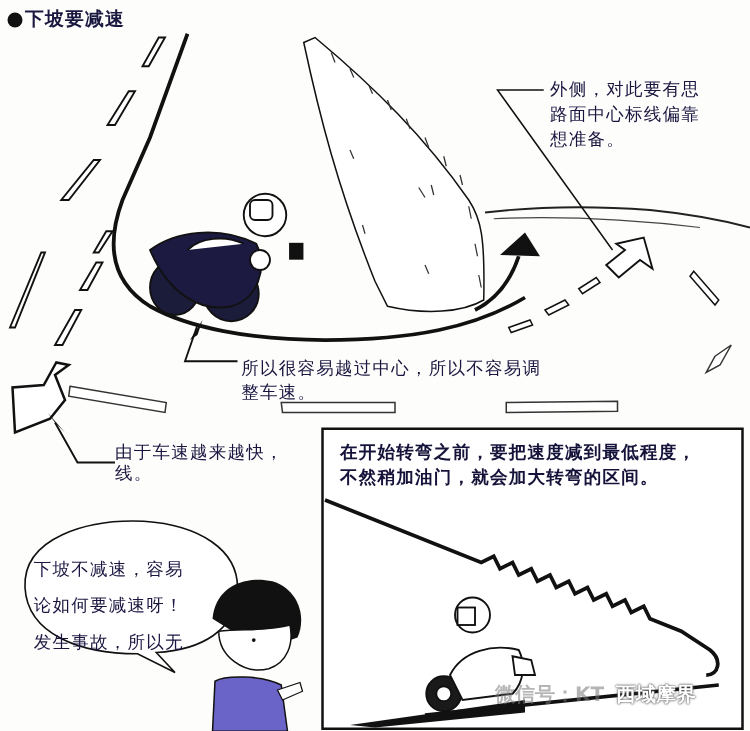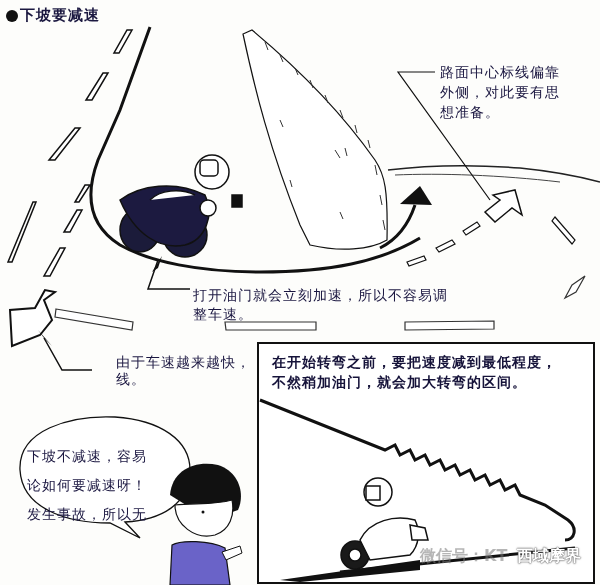--- a/index.html
+++ b/index.html
@@ -5,25 +5,25 @@
     html, body { margin: 0; padding: 0; background: #ffffff; }
     body { width: 600px; height: 585px; position: relative; overflow: hidden;
            font-family: "DejaVu Sans", "Liberation Sans", sans-serif; }
     .stage { position: absolute; left: 0; top: 0; width: 600px; height: 585px; background: #fdfdfb; padding-left: 12px; }
     svg.art { position: absolute; left: 0; top: 0; }
     .txt { position: absolute; color: #1a1640; font-size: 14px; line-height: 19px; letter-spacing: 1px; white-space: nowrap; }
     .title { left: 6px; top: 6px; font-size: 15px; font-weight: bold; color: #1b1840; display: flex; align-items: center; gap: 2px; }
     .title .dot { width: 12px; height: 12px; border-radius: 50%; background: #111; display: inline-block; }
     .note-right { left: 440px; top: 62px; font-size: 14px; line-height: 20px; }
     .note-throttle { left: 193px; top: 286px; font-size: 14px; line-height: 19px; }
-    .note-speed { left: 92px; top: 354px; font-size: 14px; line-height: 17px; margin-left: 24px; }
+    .note-speed { left: 92px; top: 354px; font-size: 14px; line-height: 17px; }
     .panel-text { left: 272px; top: 352px; font-size: 14px; line-height: 20px; font-weight: bold; color: #16133a; }
     .bubble-text { left: 27px; top: 442px; font-size: 14px; line-height: 29px; color: #1a1640; }
     .watermark { position: absolute; left: 396px; top: 546px; font-size: 16px; color: rgba(120,120,120,0.55);
-                 font-weight: bold; letter-spacing: 0px; white-space: nowrap; margin-left: 24px; }
+                 font-weight: bold; letter-spacing: 0px; white-space: nowrap; }
     .watermark .wm-brand { color: #ffffff; text-shadow: 0 0 2px #555, 0 0 1px #333; margin-left: 4px; }
     .line { display: block; }
   </style>
 </head>
 <body>
 
 <div class="stage">
 
   <svg class="art" width="600" height="585" viewBox="0 0 600 585">
 
@@ -125,27 +125,27 @@
       <path d="M410 525 L425 528 L428 540 L412 540 Z" fill="#fff"></path>
     </g>
   </svg>
 
   <div class="txt title">
     <span class="dot"></span>
     <span>下坡要减速</span>
   </div>
 
   <div class="txt note-right">
+    <span class="line">外侧，对此要有思</span>
     <span class="line">路面中心标线偏靠</span>
-    <span class="line">外侧，对此要有思</span>
     <span class="line">想准备。</span>
   </div>
 
   <div class="txt note-throttle">
-    <span class="line">打开油门就会立刻加速，所以不容易调</span>
+    <span class="line">所以很容易越过中心，所以不容易调</span>
     <span class="line">整车速。</span>
   </div>
 
   <div class="txt note-speed">
     <span class="line">由于车速越来越快，</span>
     <span class="line">线。</span>
   </div>
 
   <div class="txt panel-text">
     <span class="line">在开始转弯之前，要把速度减到最低程度，</span>

